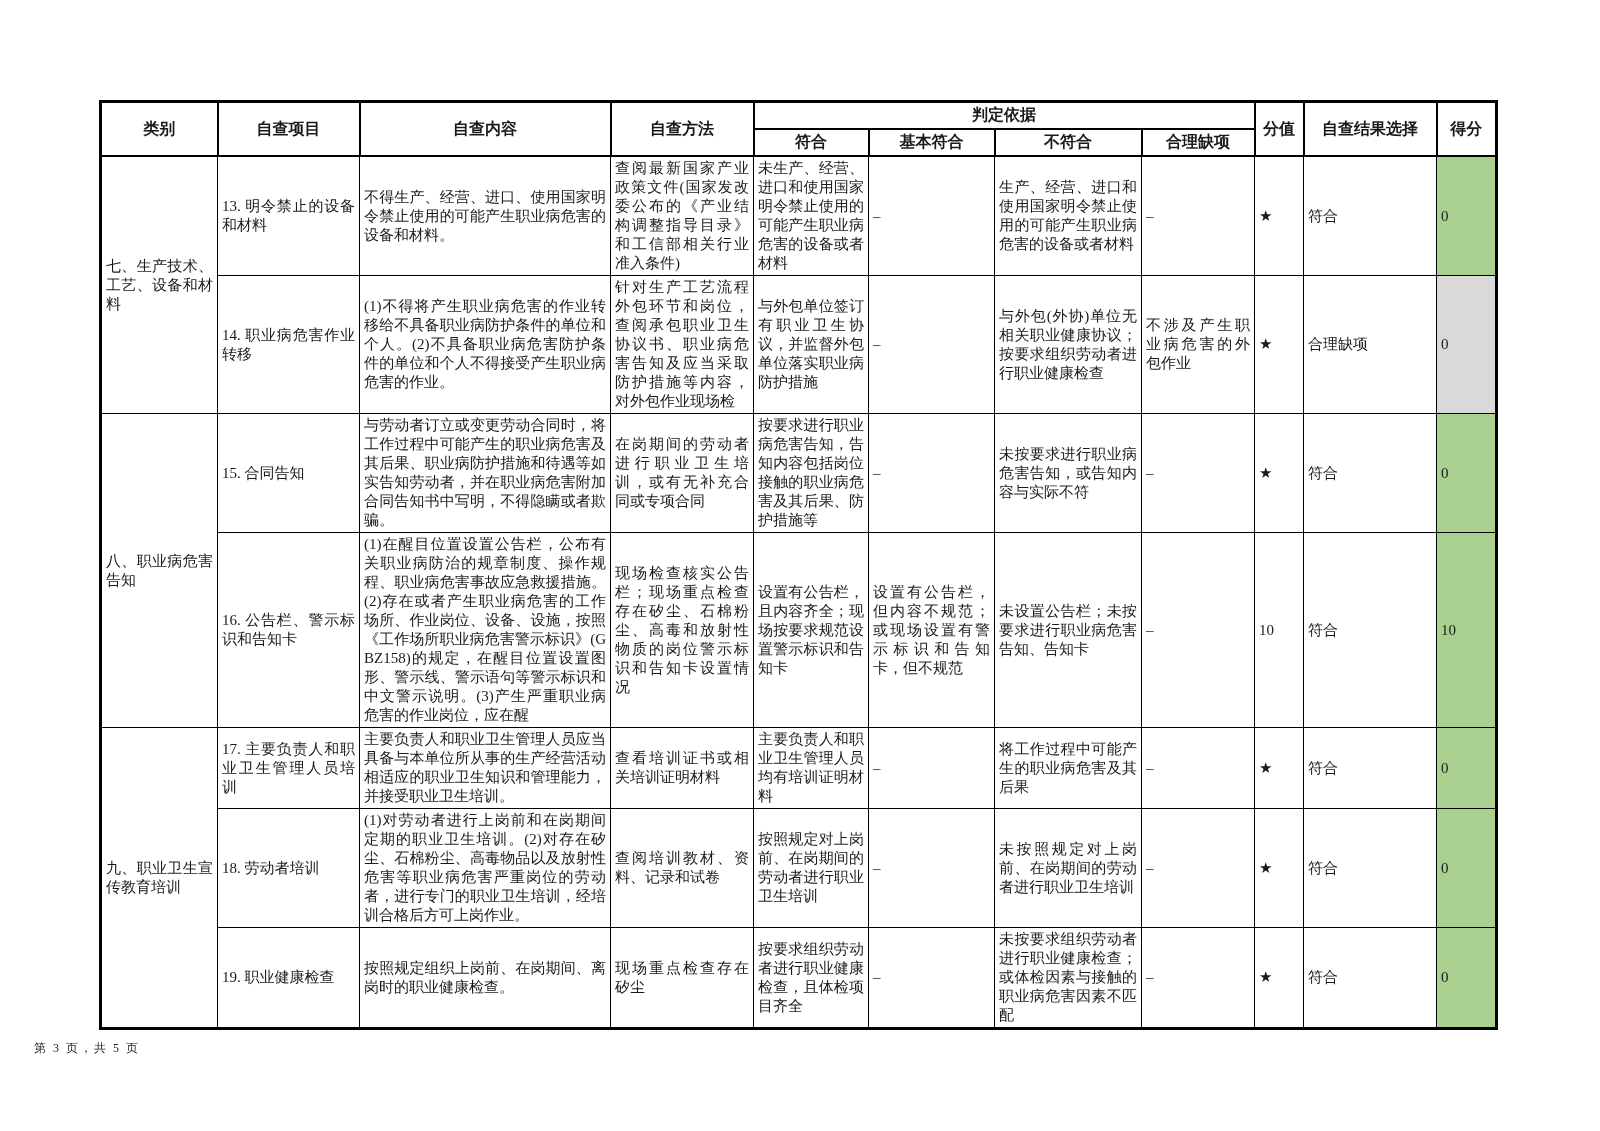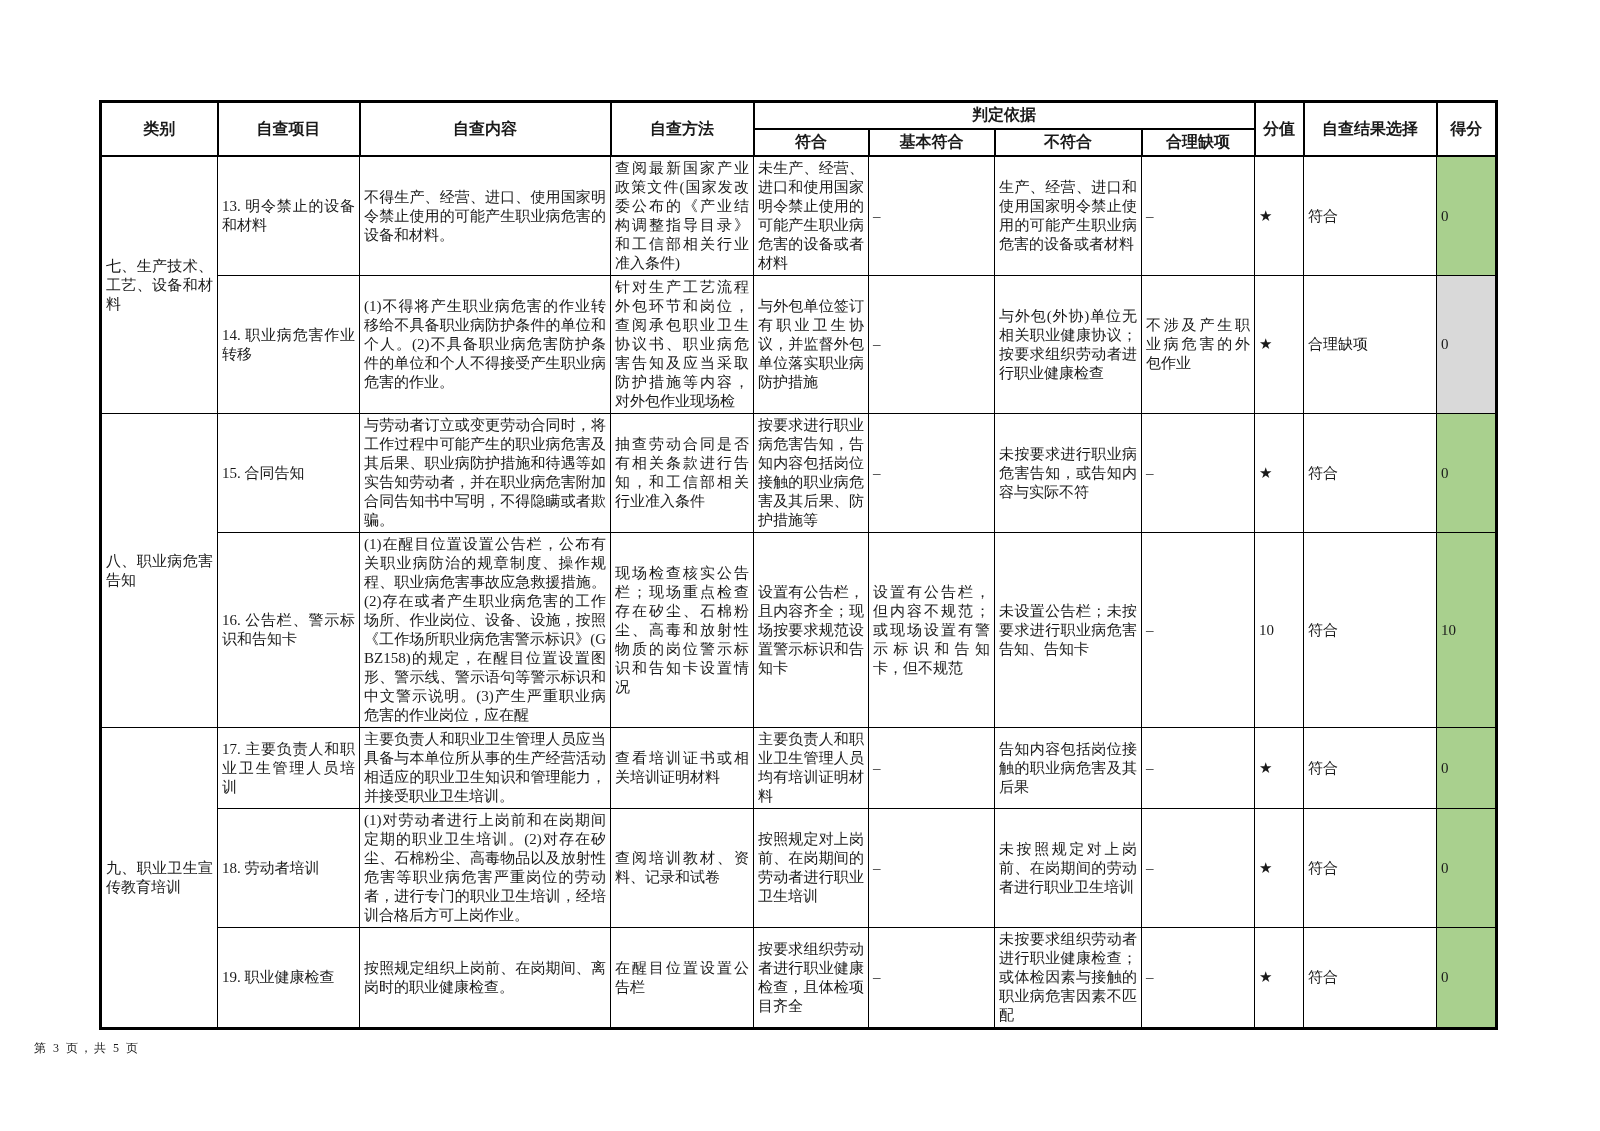--- a/index.html
+++ b/index.html
@@ -128,21 +128,21 @@
         <td>与外包(外协)单位无相关职业健康协议；按要求组织劳动者进行职业健康检查</td>
         <td>不涉及产生职业病危害的外包作业</td>
         <td class="score-val">★</td>
         <td class="result">合理缺项</td>
         <td class="score" style="background-color: rgb(217, 217, 217);">0</td>
       </tr>
       <tr class="r15">
         <td rowspan="2" class="cat">八、职业病危害告知</td>
         <td>15. 合同告知</td>
         <td>与劳动者订立或变更劳动合同时，将工作过程中可能产生的职业病危害及其后果、职业病防护措施和待遇等如实告知劳动者，并在职业病危害附加合同告知书中写明，不得隐瞒或者欺骗。</td>
-        <td>抽查劳动合同是否有相关条款进行告知，和工信部相关行业准入条件</td>
+        <td>在岗期间的劳动者进行职业卫生培训，或有无补充合同或专项合同</td>
         <td>按要求进行职业病危害告知，告知内容包括岗位接触的职业病危害及其后果、防护措施等</td>
         <td class="center">–</td>
         <td>未按要求进行职业病危害告知，或告知内容与实际不符</td>
         <td class="center">–</td>
         <td class="score-val">★</td>
         <td class="result">符合</td>
         <td class="score" style="background-color: rgb(169, 208, 142);">0</td>
       </tr>
       <tr class="r16">
         <td>16. 公告栏、警示标识和告知卡</td>
@@ -156,42 +156,42 @@
         <td class="result">符合</td>
         <td class="score" style="background-color: rgb(169, 208, 142);">10</td>
       </tr>
       <tr class="r17">
         <td rowspan="3" class="cat">九、职业卫生宣传教育培训</td>
         <td>17. 主要负责人和职业卫生管理人员培训</td>
         <td>主要负责人和职业卫生管理人员应当具备与本单位所从事的生产经营活动相适应的职业卫生知识和管理能力，并接受职业卫生培训。</td>
         <td>查看培训证书或相关培训证明材料</td>
         <td>主要负责人和职业卫生管理人员均有培训证明材料</td>
         <td class="center">–</td>
-        <td>告知内容包括岗位接触的职业病危害及其后果</td>
+        <td>将工作过程中可能产生的职业病危害及其后果</td>
         <td class="center">–</td>
         <td class="score-val">★</td>
         <td class="result">符合</td>
         <td class="score" style="background-color: rgb(169, 208, 142);">0</td>
       </tr>
       <tr class="r18">
         <td>18. 劳动者培训</td>
         <td>(1)对劳动者进行上岗前和在岗期间定期的职业卫生培训。(2)对存在矽尘、石棉粉尘、高毒物品以及放射性危害等职业病危害严重岗位的劳动者，进行专门的职业卫生培训，经培训合格后方可上岗作业。</td>
         <td>查阅培训教材、资料、记录和试卷</td>
         <td>按照规定对上岗前、在岗期间的劳动者进行职业卫生培训</td>
         <td class="center">–</td>
         <td>未按照规定对上岗前、在岗期间的劳动者进行职业卫生培训</td>
         <td class="center">–</td>
         <td class="score-val">★</td>
         <td class="result">符合</td>
         <td class="score" style="background-color: rgb(169, 208, 142);">0</td>
       </tr>
       <tr class="r19">
         <td>19. 职业健康检查</td>
         <td>按照规定组织上岗前、在岗期间、离岗时的职业健康检查。</td>
-        <td>在醒目位置设置公告栏</td>
+        <td>现场重点检查存在矽尘</td>
         <td>按要求组织劳动者进行职业健康检查，且体检项目齐全</td>
         <td class="center">–</td>
         <td>未按要求组织劳动者进行职业健康检查；或体检因素与接触的职业病危害因素不匹配</td>
         <td class="center">–</td>
         <td class="score-val">★</td>
         <td class="result">符合</td>
         <td class="score" style="background-color: rgb(169, 208, 142);">0</td>
       </tr>
     </tbody>
   </table>

